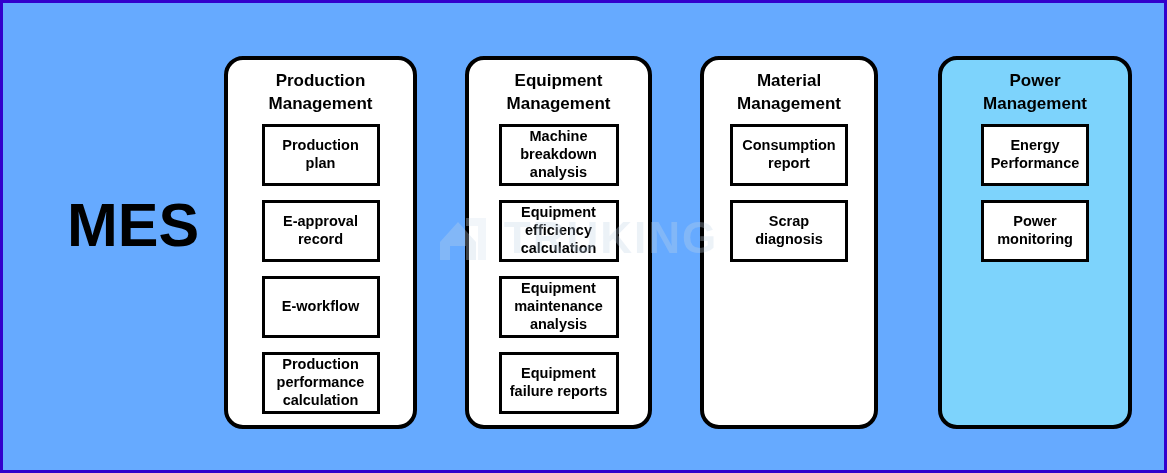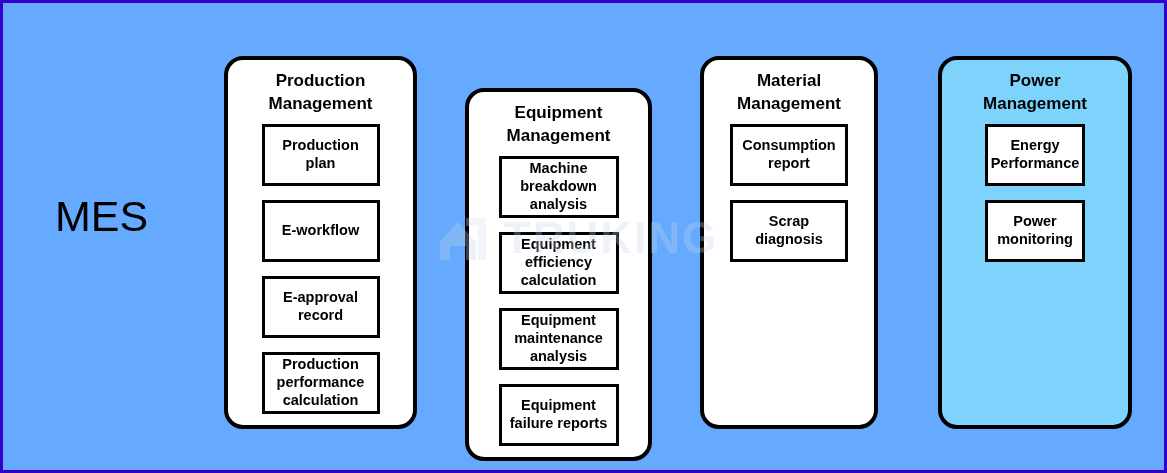--- a/index.html
+++ b/index.html
@@ -18,25 +18,25 @@
     height: 473px;
     box-sizing: border-box;
     border: 3px solid #3300cc;
     background: #66aaff;
     overflow: hidden;
   }
 
   
   #mes-label {
     position: absolute;
-    left: 52px;
+    left: 64px;
     top: 192px;
-    font-size: 43px;
+    font-size: 61px;
     line-height: 1;
-    font-weight: 400;
+    font-weight: 700;
     color: #000000;
     letter-spacing: 0px;
     white-space: nowrap;
   }
 
   
   #watermark {
     position: absolute;
     left: 398px;
     top: 204px;
@@ -69,21 +69,21 @@
     position: absolute;
     top: 53px;
     height: 373px;
     box-sizing: border-box;
     background: #ffffff;
     border: 4px solid #a16207;
     border-radius: 19px;
     z-index: 2;
   }
   .module-card.card-0 { left: 221px; width: 193px; }
-  .module-card.card-1 { left: 462px; width: 187px; margin-top: 32px; }
+  .module-card.card-1 { left: 462px; width: 187px; }
   .module-card.card-2 { left: 697px; width: 178px; }
   .module-card.card-3 { left: 935px; width: 194px; }
 
   .card-title {
     margin: 9px 6px 0 6px;
     font-size: 17px;
     font-weight: 700;
     line-height: 1.38;
     text-align: center;
     color: #000000;
@@ -111,21 +111,21 @@
     font-size: 14.5px;
     font-weight: 700;
     line-height: 1.24;
     color: #000000;
     white-space: pre-line;
     padding: 0 2px;
   }
   
   .card-1 .item-box { width: 120px; }
   .card-2 .item-box { width: 118px; }
-  .card-3 .item-box { width: 100px; }
+  .card-3 .item-box { width: 108px; }
 
   .item-box.small-text {
     font-size: 11.5px;
     line-height: 1.30;
   }
 </style>
 </head>
 <body>
 
 <div id="canvas" style="background: rgb(102, 170, 255); border-color: rgb(51, 0, 204);">
@@ -139,23 +139,23 @@
     </svg>
     <div class="wm-text" style="color: rgb(195, 213, 232);">TRUKING</div>
   </div>
 
   <div class="module-card card-0" style="background: rgb(255, 255, 255); border-color: rgb(0, 0, 0);">
     <div class="card-title">Production
 Management</div>
     <div class="card-items">
         <div class="item-box">Production
 plan</div>
-        <div class="item-box">E-workflow</div>
         <div class="item-box">E-approval
 record</div>
+        <div class="item-box">E-workflow</div>
         <div class="item-box">Production
 performance
 calculation</div>
       </div>
   </div>
 
   <div class="module-card card-1" style="background: rgb(255, 255, 255); border-color: rgb(0, 0, 0);">
     <div class="card-title">Equipment
 Management</div>
     <div class="card-items">

